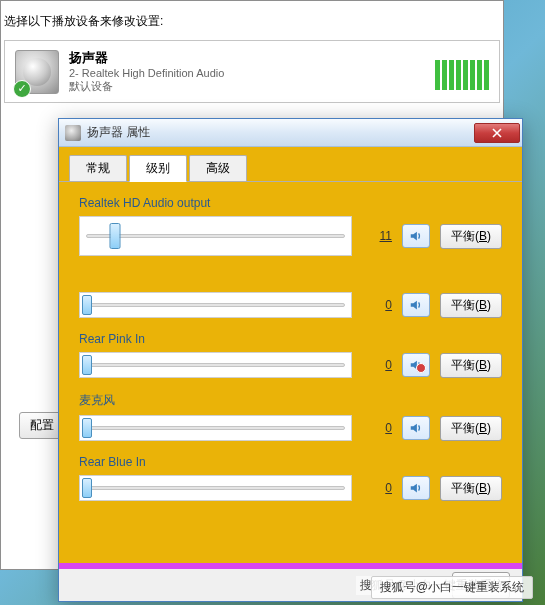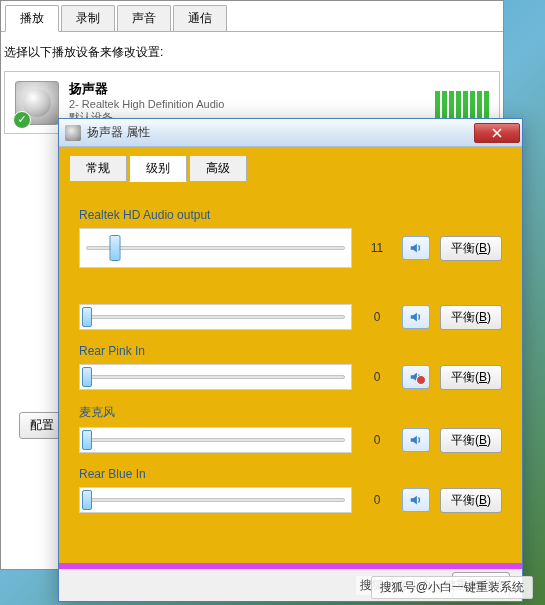--- a/index.html
+++ b/index.html
@@ -167,21 +167,21 @@
   color: #fff;
   display: flex;
   align-items: center;
   justify-content: center;
   font-size: 11px;
   cursor: pointer;
 }
 
 .props-tabs {
   display: flex;
-  padding: 8px 10px 12px 10px;
+  padding: 8px 10px 0 10px;
   border-bottom: 1px solid #b0b0b0;
 }
 .props-tab {
   padding: 4px 16px;
   border: 1px solid #b0b0b0;
   border-bottom: none;
   background: #f0f0f0;
   margin-right: 2px;
   cursor: pointer;
   border-radius: 2px 2px 0 0;
@@ -237,22 +237,23 @@
   width: 10px;
   height: 20px;
   transform: translate(-50%, -50%);
   background: linear-gradient(#d8efff,#8ecff7);
   border: 1px solid #4a8fbf;
   border-radius: 2px;
 }
 .slider-wrap.big .slider-thumb { height: 26px; width: 11px; }
 .vol-value {
   width: 30px;
-  text-align: center;
+  text-align: right;
   color: #333;
+  text-decoration: underline;
 }
 .speaker-btn {
   width: 28px;
   height: 24px;
   border: 1px solid #8aaed4;
   background: linear-gradient(#f2f8ff,#d9e9fb);
   border-radius: 3px;
   display: flex;
   align-items: center;
   justify-content: center;
@@ -313,26 +314,20 @@
   padding: 2px 8px;
   font-size: 12px;
   color: #333;
   border-radius: 2px;
 }
 </style>
 </head>
 <body>
 
 <div class="sound-dialog">
-  <div class="sound-tabs">
-    <div class="sound-tab active">播放</div>
-    <div class="sound-tab">录制</div>
-    <div class="sound-tab">声音</div>
-    <div class="sound-tab">通信</div>
-  </div>
   <div class="sound-body">
     <div class="instruction">选择以下播放设备来修改设置:</div>
     <div class="device-list">
       <div class="device-row">
         <div class="device-icon-wrap">
           <div class="device-icon"></div>
           <div class="check-badge">✓</div>
         </div>
         <div class="device-info">
           <div class="device-title">扬声器</div>

